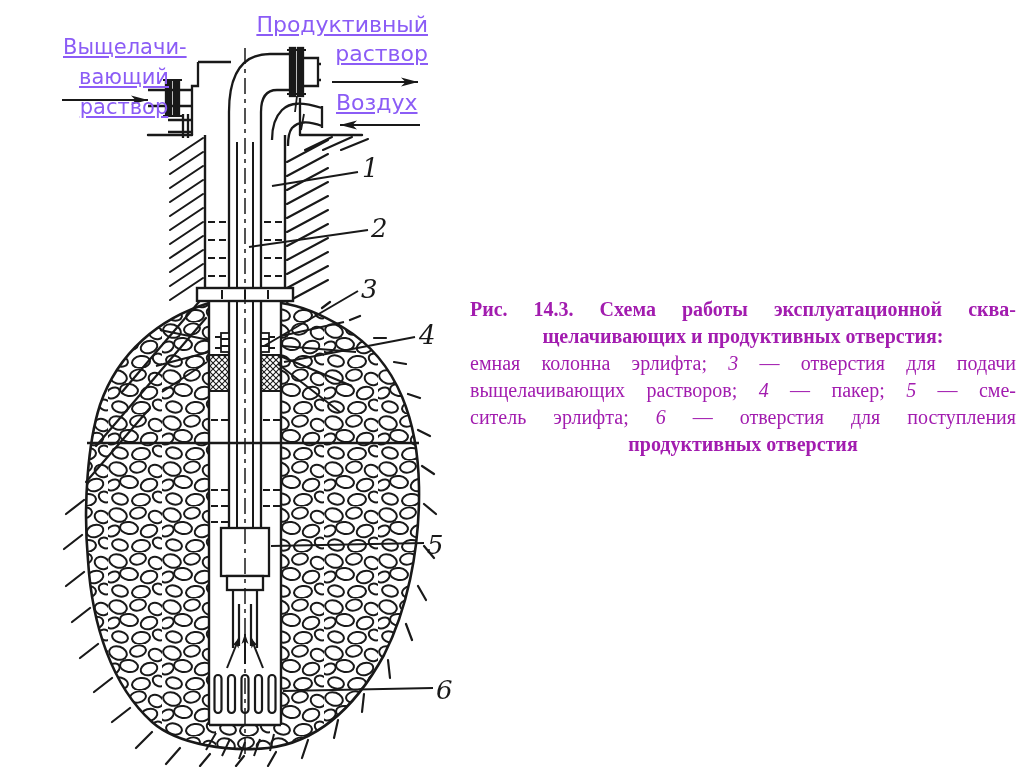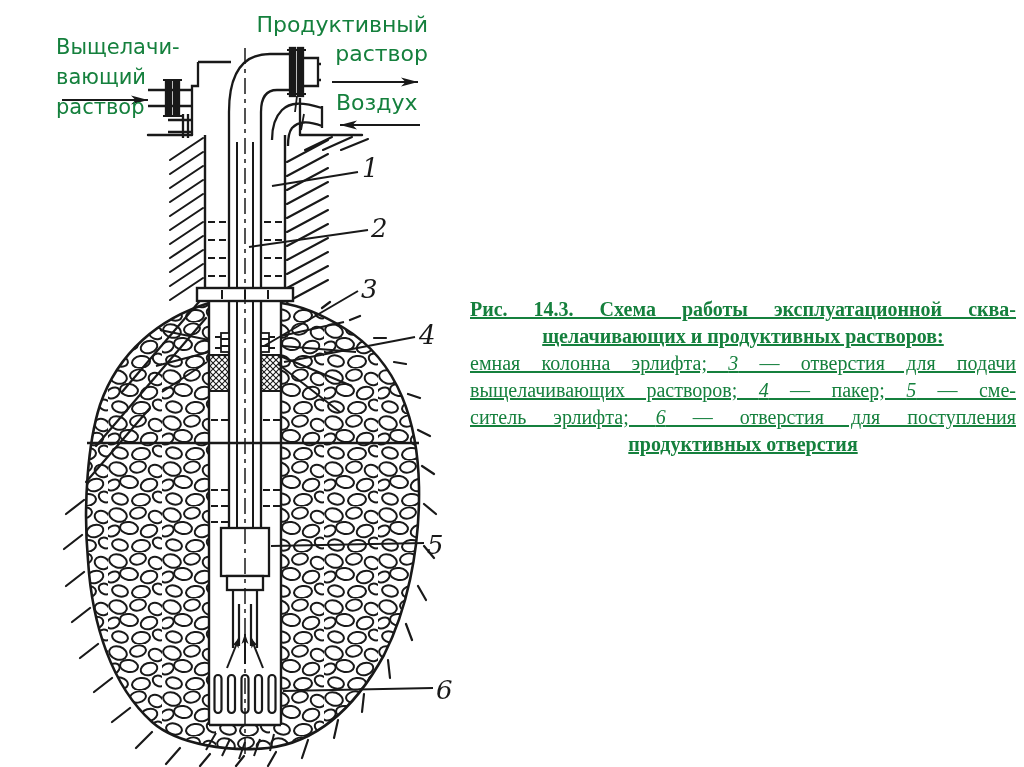--- a/index.html
+++ b/index.html
@@ -1,24 +1,24 @@
 <!DOCTYPE html>
 <html><head>
 <meta charset="utf-8">
 <style>
   html,body{margin:0;padding:0;background:#fff;}
   .page{position:relative;width:1024px;height:767px;background:#ffffff;overflow:hidden;
         font-family:"DejaVu Sans",sans-serif;}
   .schematic-svg{position:absolute;left:0;top:0;}
-  .lbl{position:absolute;color:#15803d;white-space:pre-line;font-size:22px;line-height:29px;}
-  .lbl-leach{left:56px;top:32px;width:122px;font-size:21px;line-height:30px;text-align:left;}
+  .lbl{position:absolute;color:#8b5cf6;white-space:pre-line;font-size:22px;line-height:29px;text-decoration:underline;}
+  .lbl-leach{left:63px;top:32px;width:122px;font-size:21px;line-height:30px;text-align:center;}
   .lbl-prod{left:246px;top:10px;width:182px;text-align:right;}
   .lbl-air{left:336px;top:88px;width:92px;text-align:left;}
   .caption{position:absolute;left:470px;top:296px;width:546px;
-           font-family:"Liberation Serif",serif;font-size:20px;line-height:27px;color:#15803d;text-decoration:underline;}
+           font-family:"Liberation Serif",serif;font-size:20px;line-height:27px;color:#a21caf;}
   .cap-line{min-height:27px;}
   .b{font-weight:bold;}
   .j{text-align:justify;text-align-last:justify;}
   .c{text-align:center;}
   .cap-line i{font-style:italic;}
   .callout-num{font-family:"DejaVu Serif",serif;font-style:italic;font-size:26px;fill:#191919;}
 </style>
 </head>
 <body>
 
@@ -173,20 +173,20 @@
 
   <div class="lbl lbl-leach">Выщелачи-
 вающий
 раствор</div>
   <div class="lbl lbl-prod">Продуктивный
 раствор</div>
   <div class="lbl lbl-air">Воздух</div>
 
   <div class="caption">
     <div class="cap-line b j">Рис. 14.3. Схема работы эксплуатационной сква-</div>
-    <div class="cap-line b c">щелачивающих и продуктивных растворов:</div>
+    <div class="cap-line b c">щелачивающих и продуктивных отверстия:</div>
     <div class="cap-line j">емная колонна эрлифта; <i>3</i> — отверстия для подачи</div>
     <div class="cap-line j">выщелачивающих растворов; <i>4</i> — пакер; <i>5</i> — сме-</div>
     <div class="cap-line j">ситель эрлифта; <i>6</i> — отверстия для поступления</div>
     <div class="cap-line b c">продуктивных отверстия</div>
   </div>
 
 </div>
 
 </body></html>

